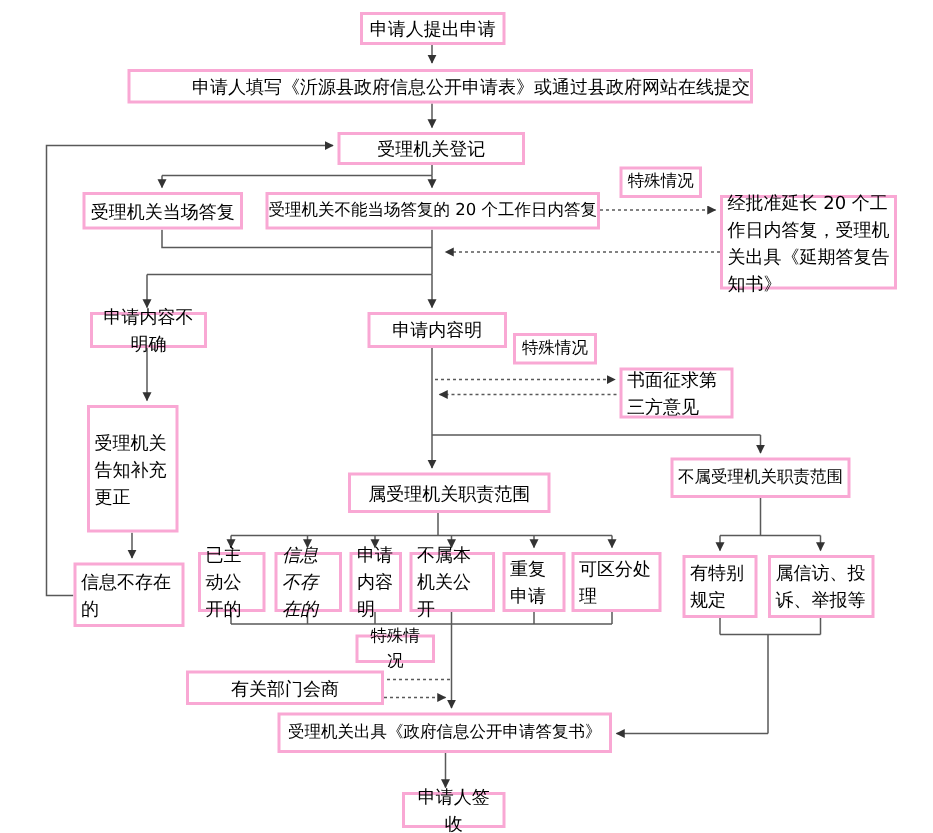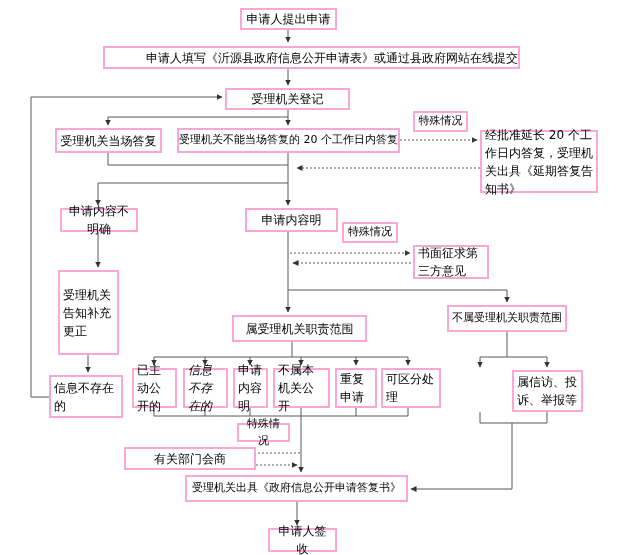--- a/index.html
+++ b/index.html
@@ -81,21 +81,21 @@
       <path d="M480 168 H297"></path>
       <path d="M290 253 H410"></path>
       <path d="M411 263 H293"></path>
       <path d="M300 453 H230"></path>
       <path d="M228 465 H297"></path>
     </g>
   </svg>
 
   <div class="node center" style="left:240px;top:8px;width:97px;height:22px;">申请人提出申请</div>
 
-  <div class="node center nowrap" style="left:103px;top:46px;width:417px;height:23px;padding-left:44px;">申请人填写《沂源县政府信息公开申请表》或通过县政府网站在线提交</div>
+  <div class="node center nowrap" style="left:85px;top:46px;width:417px;height:23px;padding-left:44px;">申请人填写《沂源县政府信息公开申请表》或通过县政府网站在线提交</div>
 
   <div class="node center" style="left:225px;top:88px;width:125px;height:22px;">受理机关登记</div>
 
   <div class="node center" style="left:55px;top:128px;width:107px;height:25px;">受理机关当场答复</div>
 
   <div class="node center fs11 nowrap" style="left:177px;top:128px;width:223px;height:25px;">受理机关不能当场答复的 20 个工作日内答复</div>
 
   <div class="node center fs11" style="left:413px;top:111px;width:55px;height:21px;">特殊情况</div>
 
   <div class="node left" style="left:480px;top:130px;width:118px;height:63px;">经批准延长 20 个工作日内答复，受理机关出具《延期答复告知书》</div>
@@ -121,20 +121,21 @@
   <div class="node left" style="left:183px;top:368px;width:45px;height:40px;font-style:italic;">信息不存在的</div>
 
   <div class="node left" style="left:233px;top:368px;width:35px;height:40px;">申请内容明</div>
 
   <div class="node left" style="left:273px;top:368px;width:57px;height:40px;">不属本机关公开</div>
 
   <div class="node left" style="left:335px;top:368px;width:42px;height:40px;">重复申请</div>
 
   <div class="node left" style="left:381px;top:368px;width:60px;height:40px;">可区分处理</div>
 
+  <div class="node left" style="left:455px;top:370px;width:50px;height:42px;">有特别规定</div>
 
   <div class="node left" style="left:512px;top:370px;width:71px;height:42px;">属信访、投诉、举报等</div>
 
   <div class="node center" style="left:95px;top:447px;width:132px;height:23px;margin-left:29px;">有关部门会商</div>
 
   <div class="node center fs11" style="left:237px;top:423px;width:53px;height:19px;">特殊情况</div>
 
   <div class="node center fs11 nowrap" style="left:185px;top:475px;width:223px;height:27px;">受理机关出具《政府信息公开申请答复书》</div>
 
   <div class="node center" style="left:268px;top:528px;width:69px;height:24px;">申请人签收</div>

